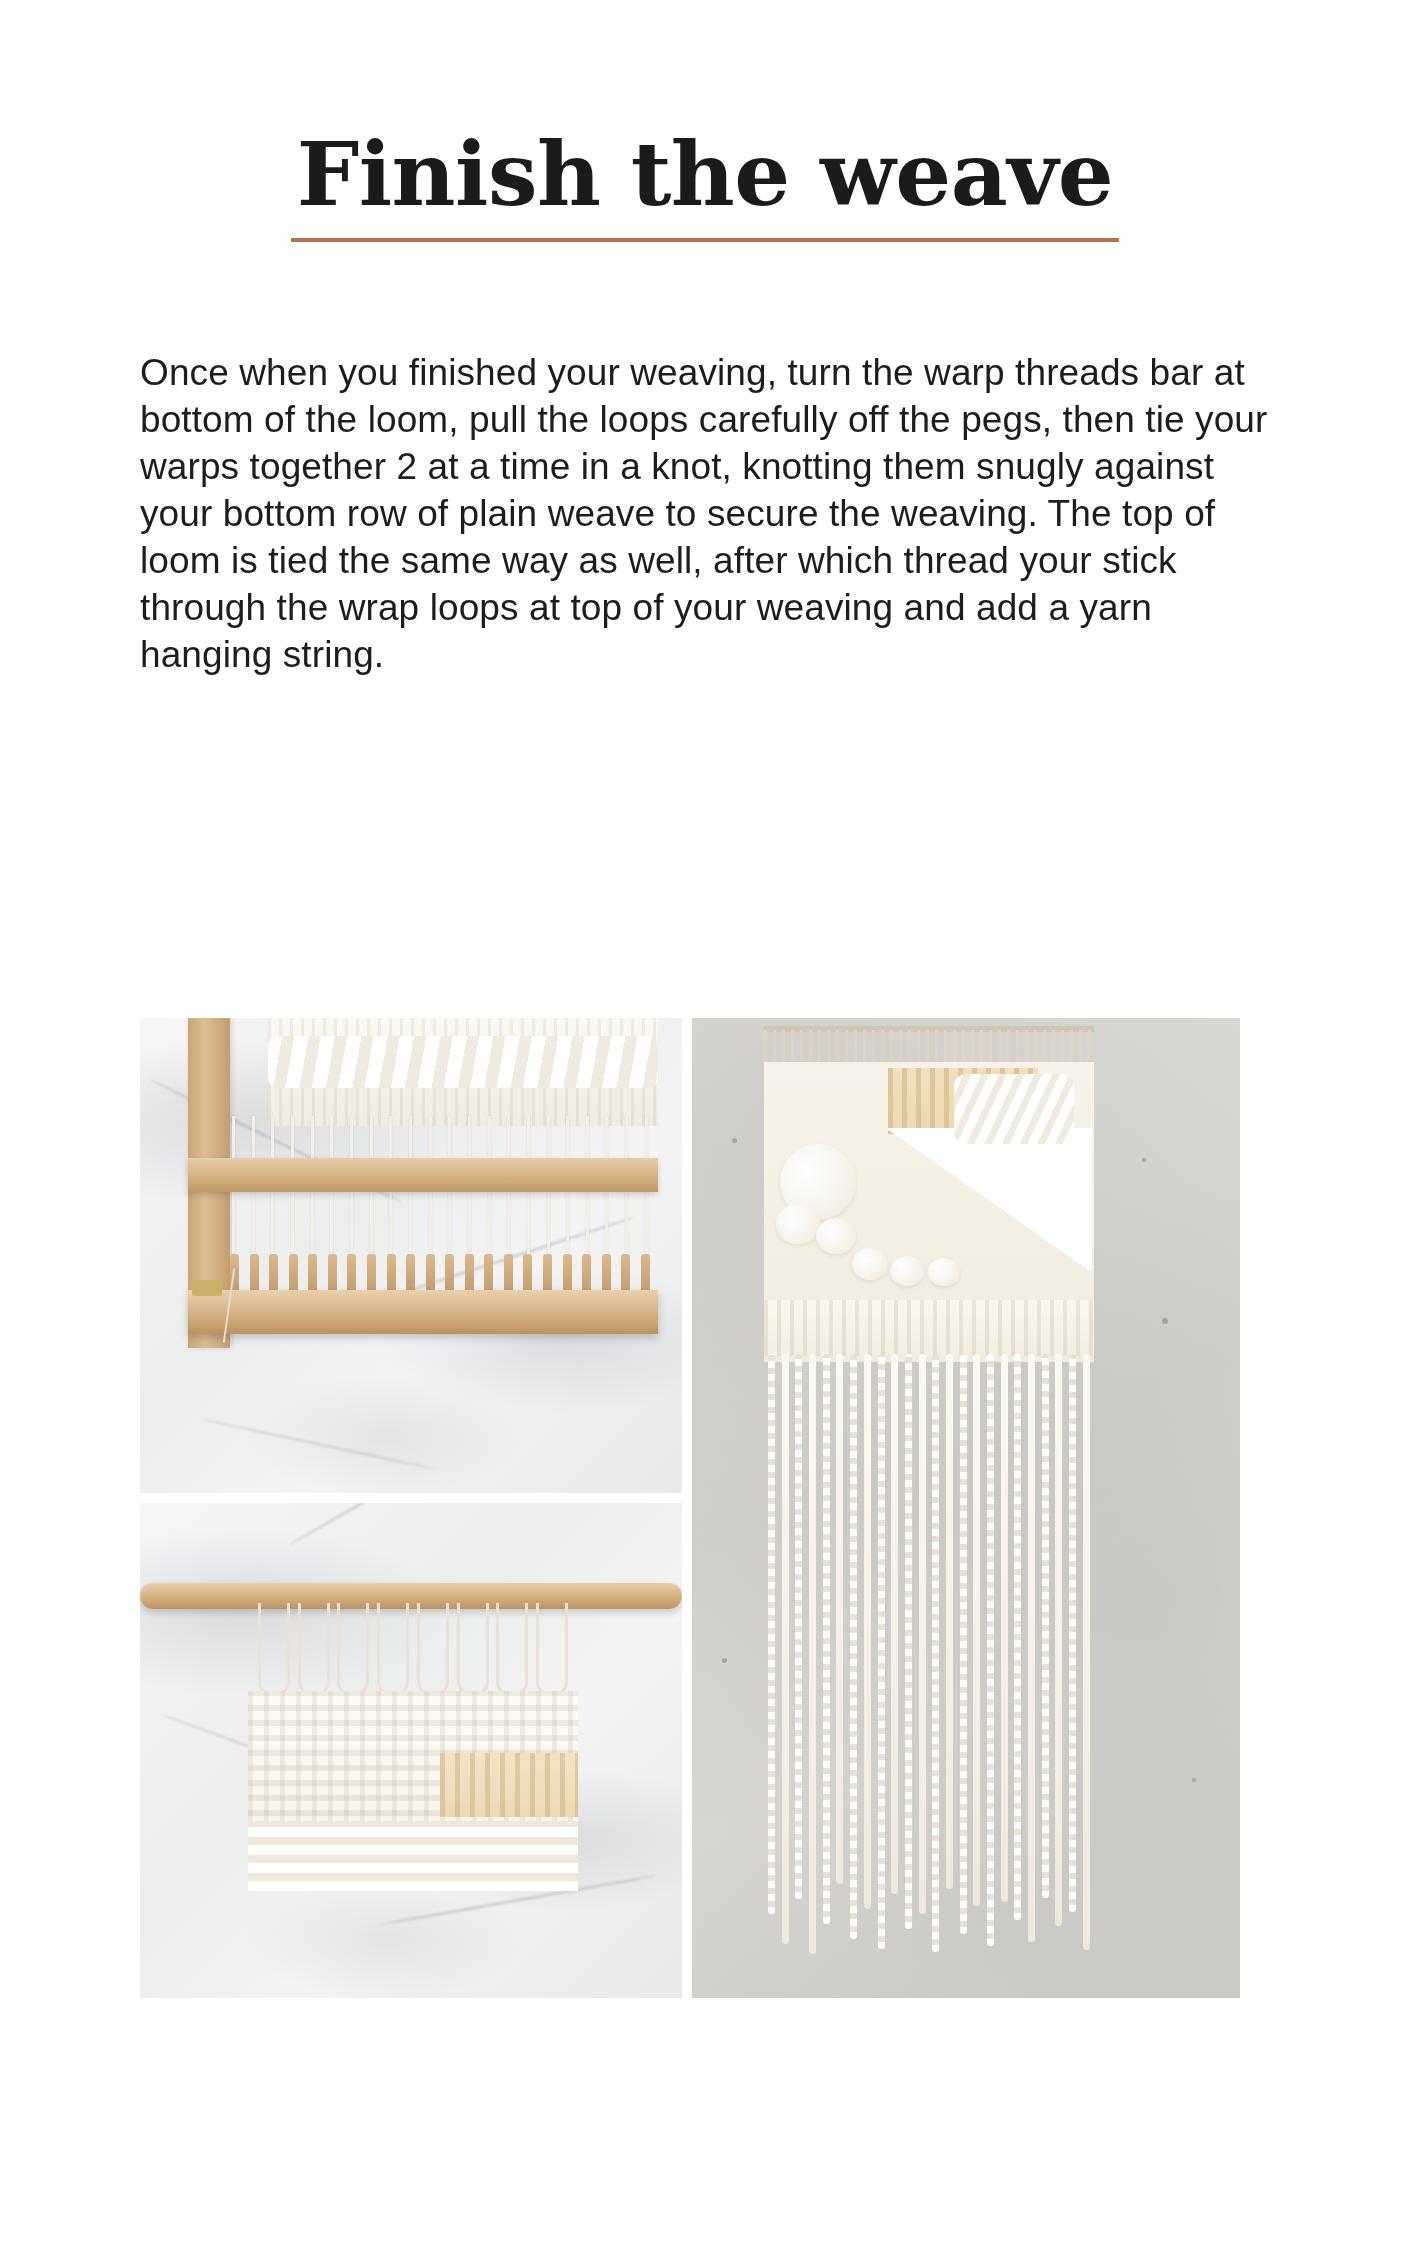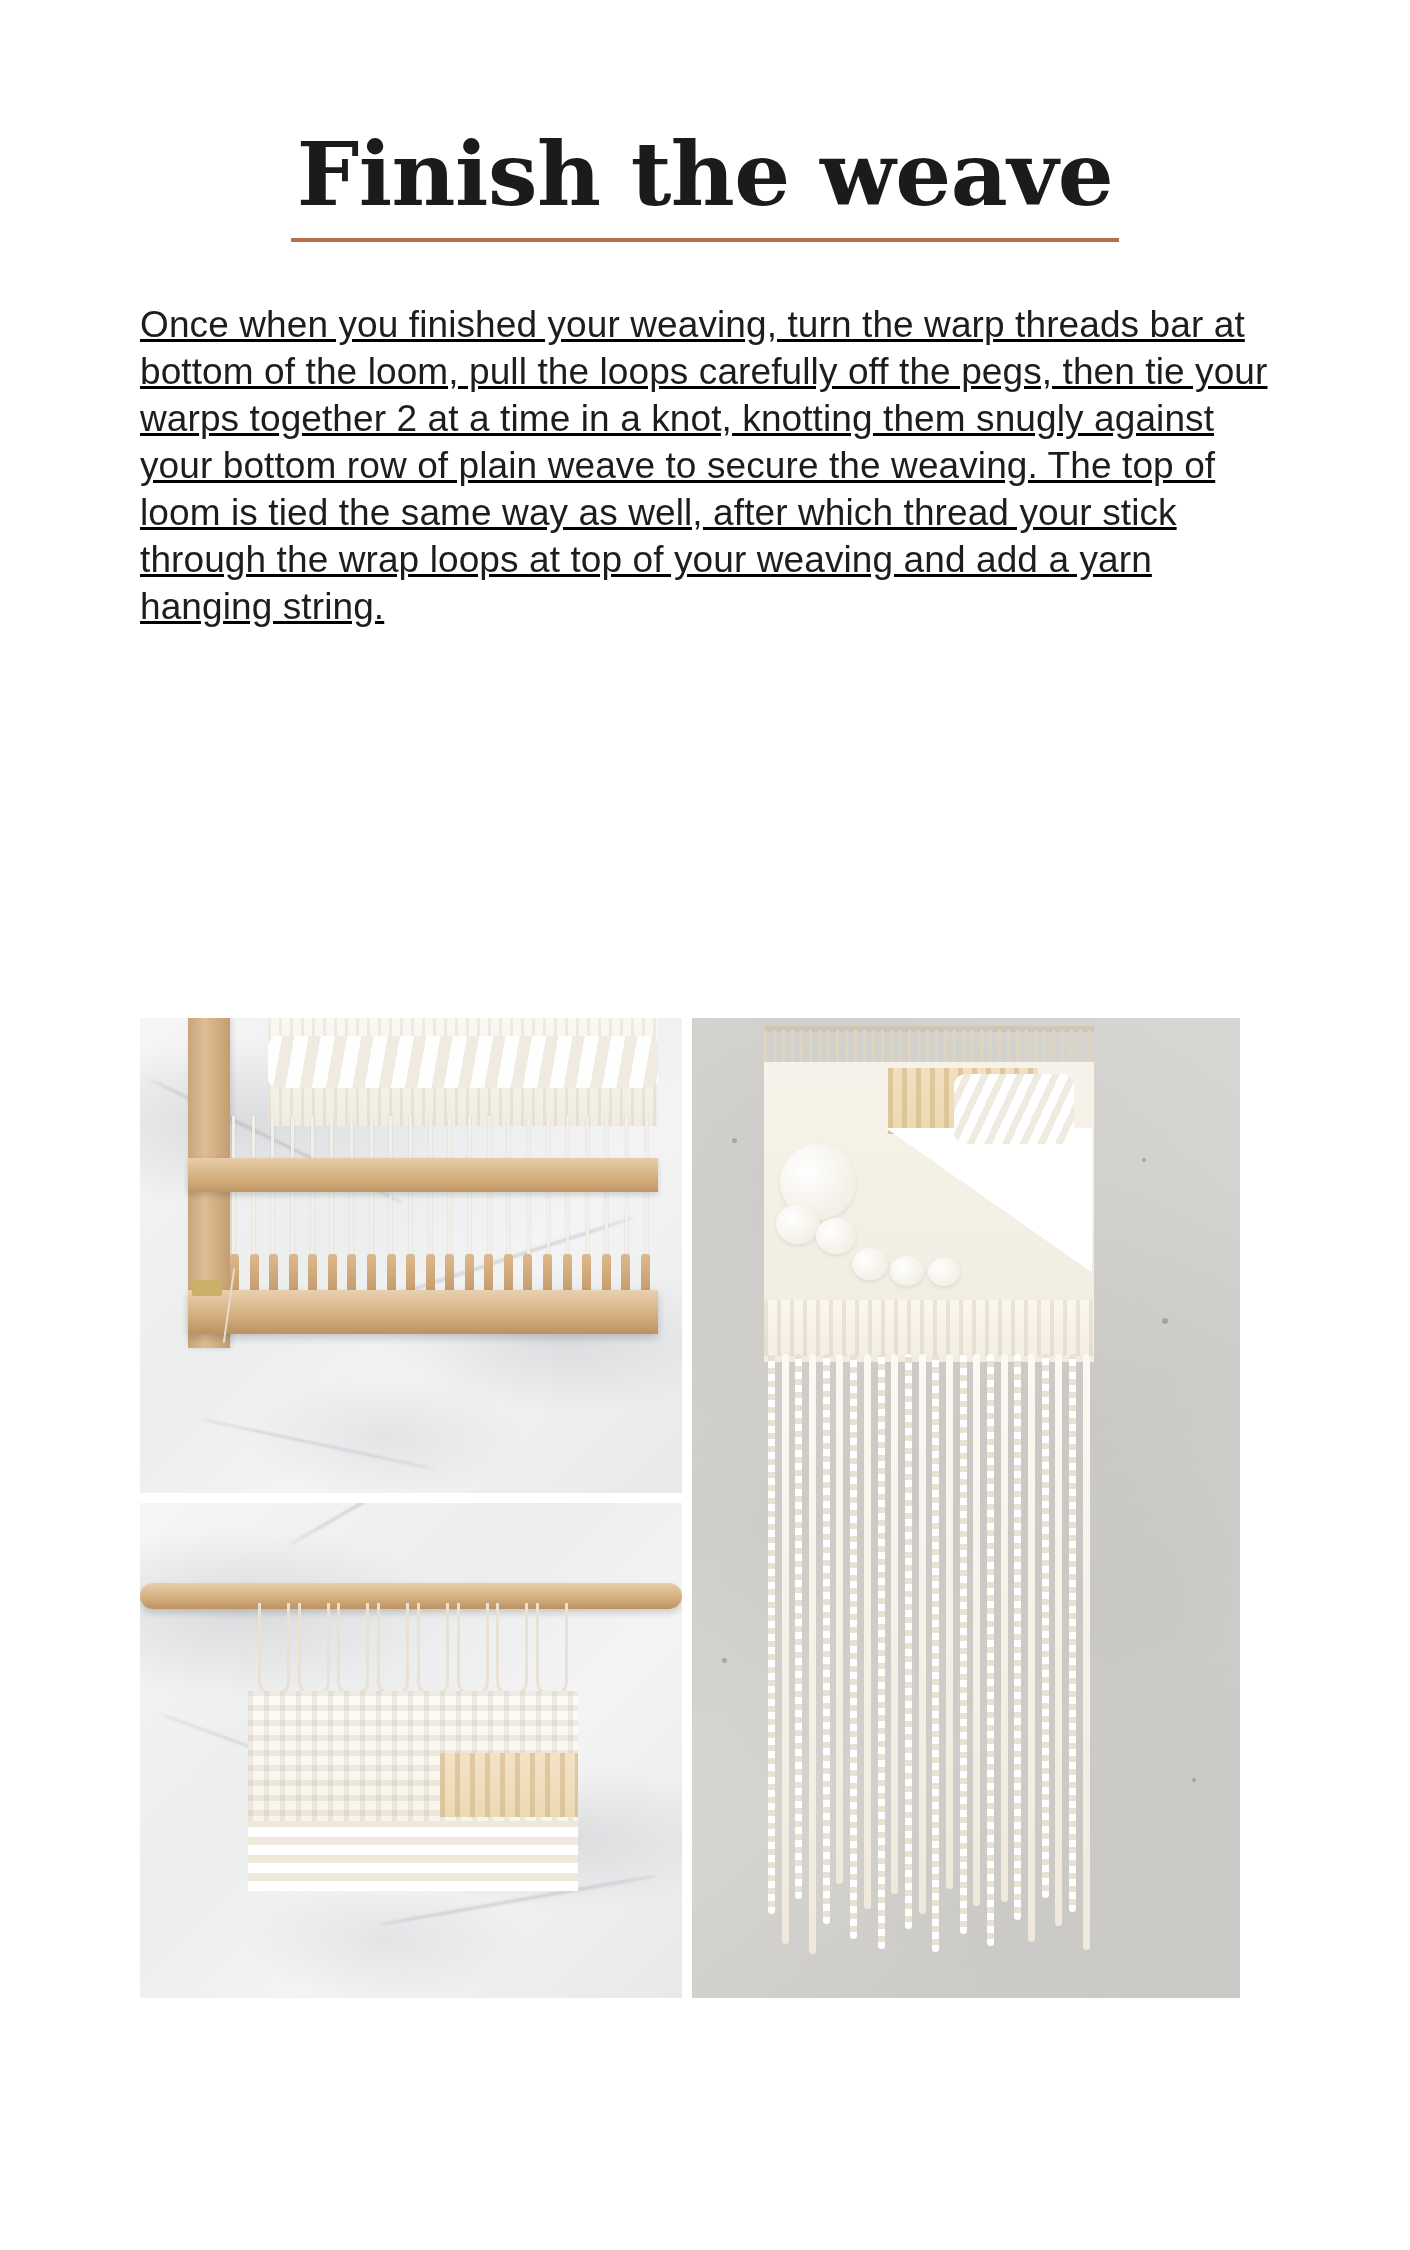--- a/index.html
+++ b/index.html
@@ -36,23 +36,22 @@
     color: #1b1b1b;
     letter-spacing: -0.5px;
     margin: 0 auto;
     display: inline-block;
     padding: 0 6px 18px 6px;
     border-bottom: 4px solid #b5724a;
   }
 
   
   .body-wrap {
-    margin-top: 60px;
+    margin-top: 108px;
     padding: 0 140px 0 140px;
-    text-decoration: underline;
   }
   .body-text {
     font-family: "Liberation Sans", sans-serif;
     font-size: 37px;
     line-height: 1.27;
     color: #1d1d1d;
     margin: 0;
     letter-spacing: 0.1px;
   }
 

